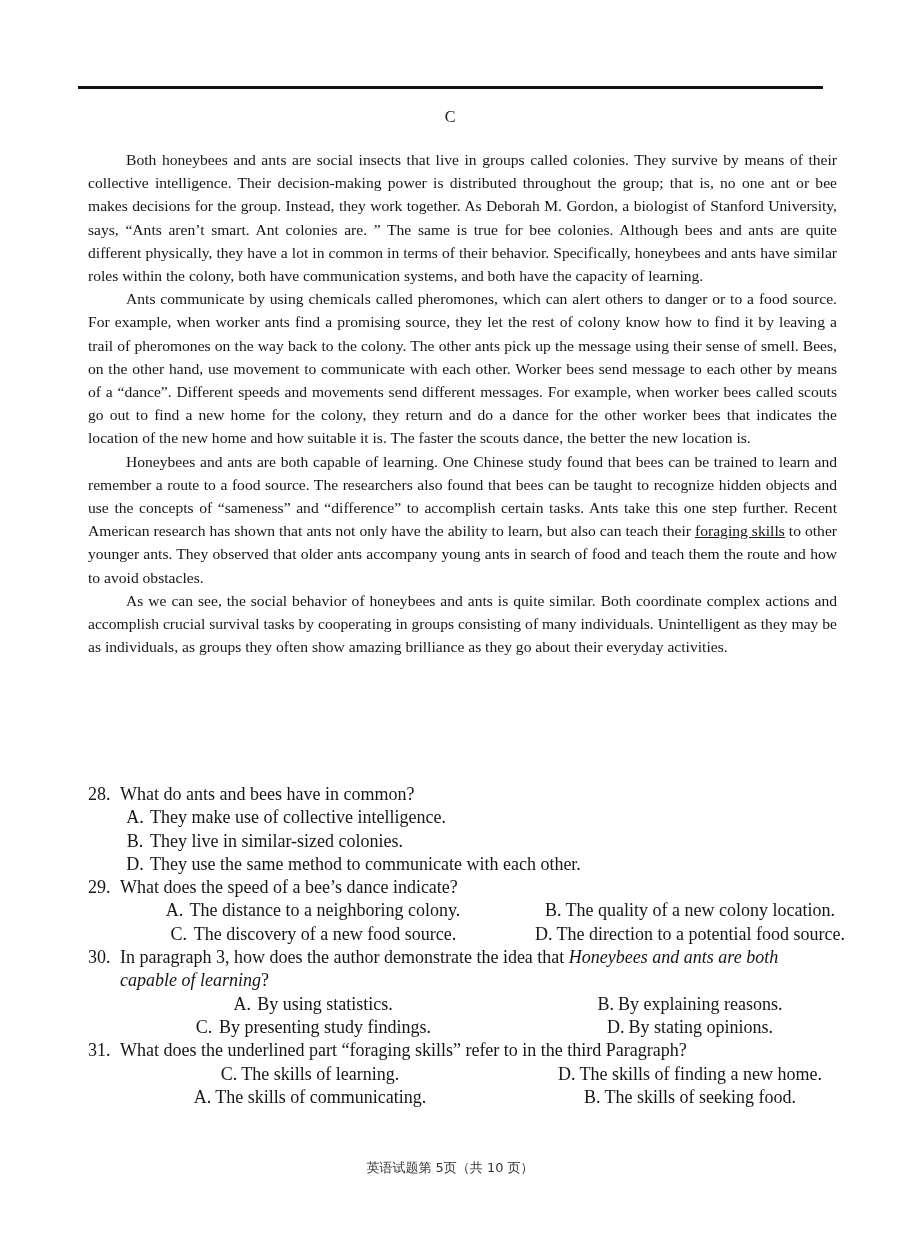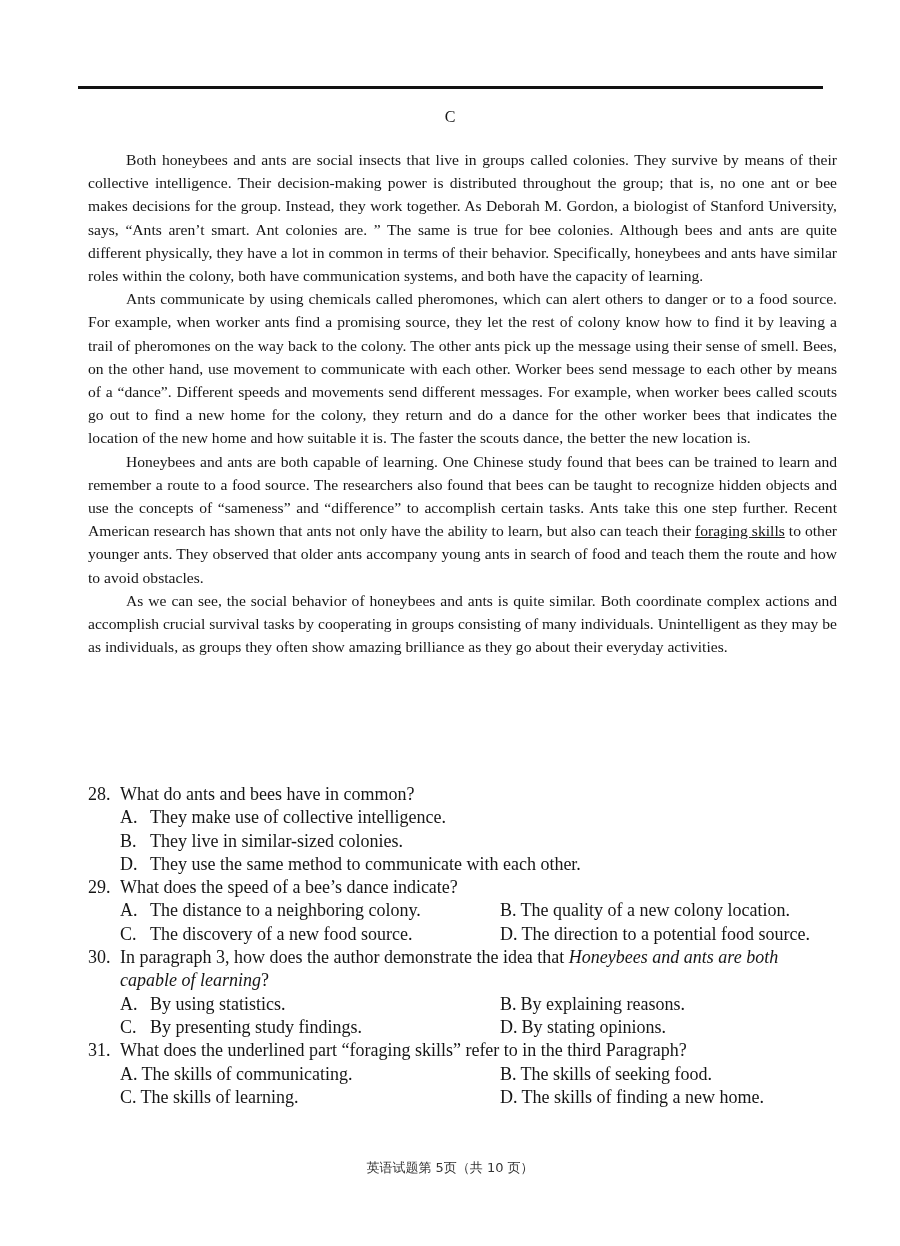--- a/index.html
+++ b/index.html
@@ -12,21 +12,21 @@
              line-height: 23.2px; text-align: justify; margin-top: 20px; }
   .passage p { margin: 0; text-indent: 38px; }
   .u { text-decoration: underline; }
   .questions { position: absolute; left: 88px; top: 783px; width: 749px; font-size: 18px;
                line-height: 23.3px; }
   .q { position: relative; }
   .q-stem { display: flex; }
   .q-num { width: 32px; flex: none; }
   .q-text { flex: 1; }
   .opt-row { display: flex; padding-left: 32px; }
-  .opt { flex: none; width: 380px; }
+  .opt { flex: none; width: 380px; text-align: center; }
   .opt.full { width: auto; }
   .opt .lbl { display: inline-block; width: 30px; }
   .opt.tight .lbl { width: auto; margin-right: 4px; }
   em { font-style: italic; }
   .footer { position: absolute; top: 1151px; left: 0; width: 900px; text-align: center;
             font-family: "DejaVu Sans", sans-serif; font-size: 13px; color: #333; margin-top: 8px; }
 </style>
 </head>
 <body>
 
@@ -88,24 +88,24 @@
       <div class="opt tight"><span class="lbl">D.</span><span>By stating opinions.</span></div>
     </div>
   </div>
 
   <div class="q">
     <div class="q-stem">
       <span class="q-num">31.</span>
       <span class="q-text">What does the underlined part “foraging skills” refer to in the third Paragraph?</span>
     </div>
     <div class="opt-row">
+      <div class="opt tight"><span class="lbl">C.</span><span>The skills of learning.</span></div>
+      <div class="opt tight"><span class="lbl">D.</span><span>The skills of finding a new home.</span></div>
+    </div>
+    <div class="opt-row">
       <div class="opt tight"><span class="lbl">A.</span><span>The skills of communicating.</span></div>
       <div class="opt tight"><span class="lbl">B.</span><span>The skills of seeking food.</span></div>
-    </div>
-    <div class="opt-row">
-      <div class="opt tight"><span class="lbl">C.</span><span>The skills of learning.</span></div>
-      <div class="opt tight"><span class="lbl">D.</span><span>The skills of finding a new home.</span></div>
     </div>
   </div>
 
 </div>
 
 <div class="footer">英语试题第 5页（共 10 页）</div>
 
 </body></html>

